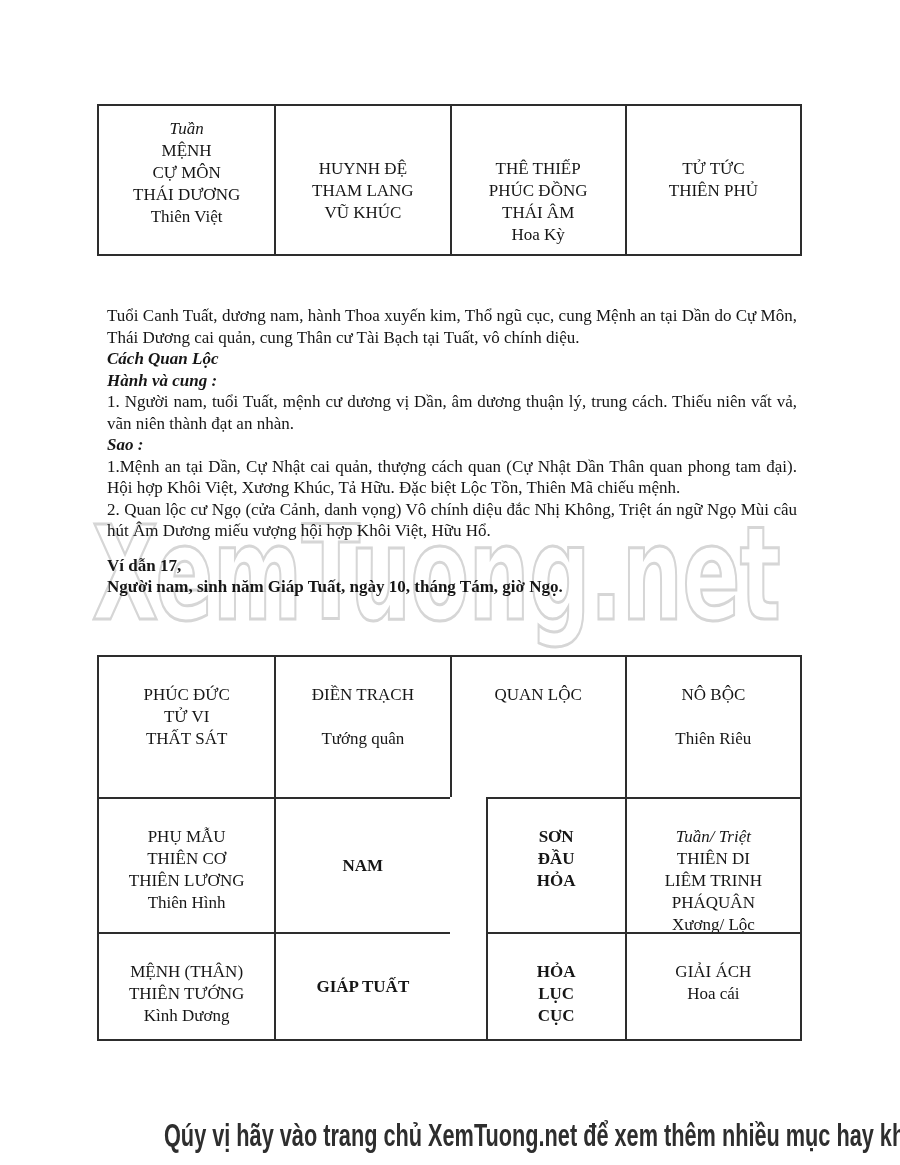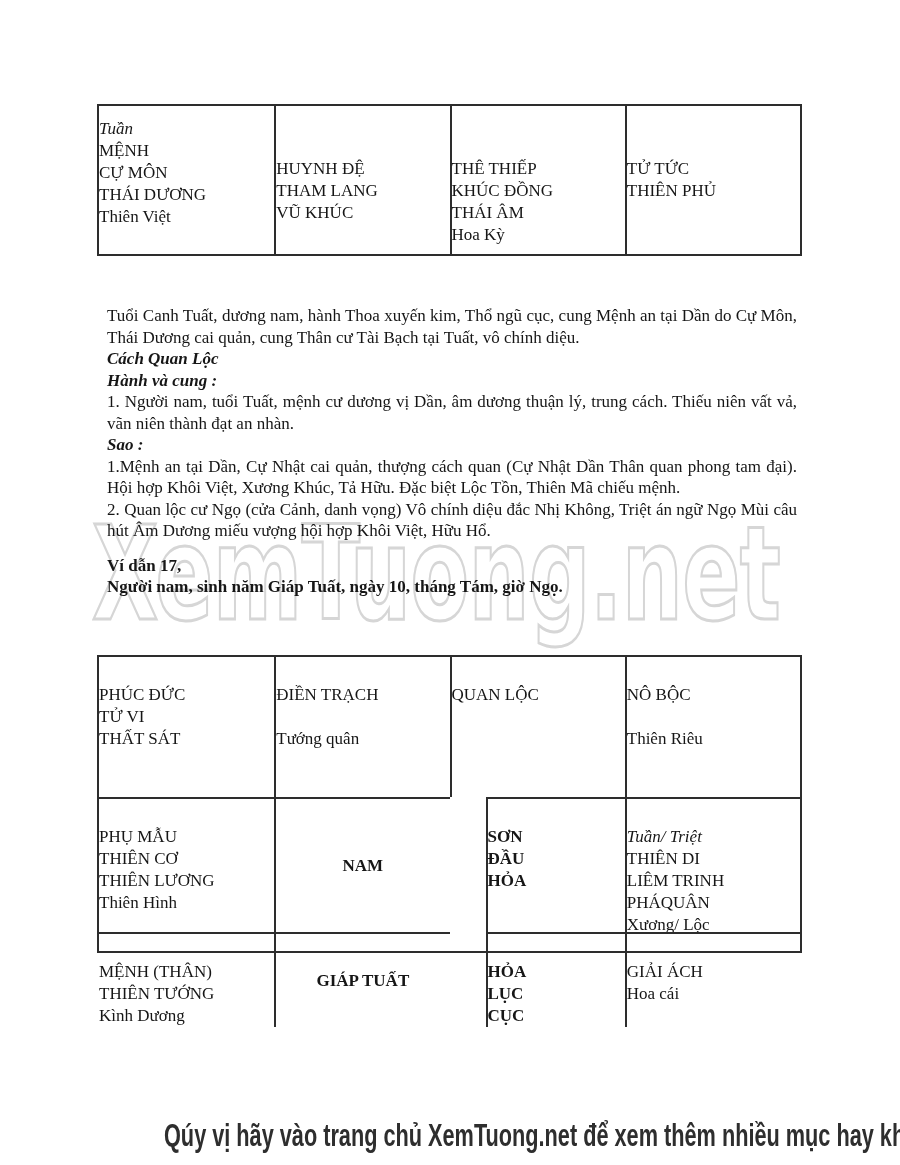--- a/index.html
+++ b/index.html
@@ -16,23 +16,23 @@
     user-select:none;
   }
   .content{position:relative;z-index:1;}
 
   
   .chart-table{
     position:absolute;left:97px;width:705px;box-sizing:border-box;
     border:2px solid #2d2d2d;display:grid;grid-template-columns:repeat(4,1fr);
   }
   .table-top{top:104px;height:152px;}
-  .table-bottom{top:655px;height:298px;grid-template-rows:140px 135px 1fr;}
+  .table-bottom{top:655px;height:386px;grid-template-rows:140px 135px 1fr;}
   .tcell{
-    box-sizing:border-box;font-size:17px;line-height:22px;
+    box-sizing:border-box;text-align:center;font-size:17px;line-height:22px;
     padding-top:27px;border-left:2px solid #2d2d2d;
   }
   .tcell.c0{border-left:none;}
   .table-bottom .tcell.r1,.table-bottom .tcell.r2{border-top:2px solid #2d2d2d;}
 
   .table-top .tcell{padding-top:52px;}
   .table-top .cell-menh{padding-top:12px;}
   .cell-menh .ln:first-child{font-style:italic;}
 
   .cell-dien-trach .ln:nth-child(2),
@@ -81,21 +81,21 @@
           <div class="ln">THÁI DƯƠNG</div>
           <div class="ln">Thiên Việt</div>
         </div>
       <div class="tcell c1 cell-huynh-de">
           <div class="ln">HUYNH ĐỆ</div>
           <div class="ln">THAM LANG</div>
           <div class="ln">VŨ KHÚC</div>
         </div>
       <div class="tcell c2 cell-the-thiep">
           <div class="ln">THÊ THIẾP</div>
-          <div class="ln">KHÚC ĐỒNG</div>
+          <div class="ln">PHÚC ĐỒNG</div>
           <div class="ln">THÁI ÂM</div>
           <div class="ln">Hoa Kỳ</div>
         </div>
       <div class="tcell c3 cell-tu-tuc">
           <div class="ln">TỬ TỨC</div>
           <div class="ln">THIÊN PHỦ</div>
         </div>
     </div>
 
     <div class="textblock">

